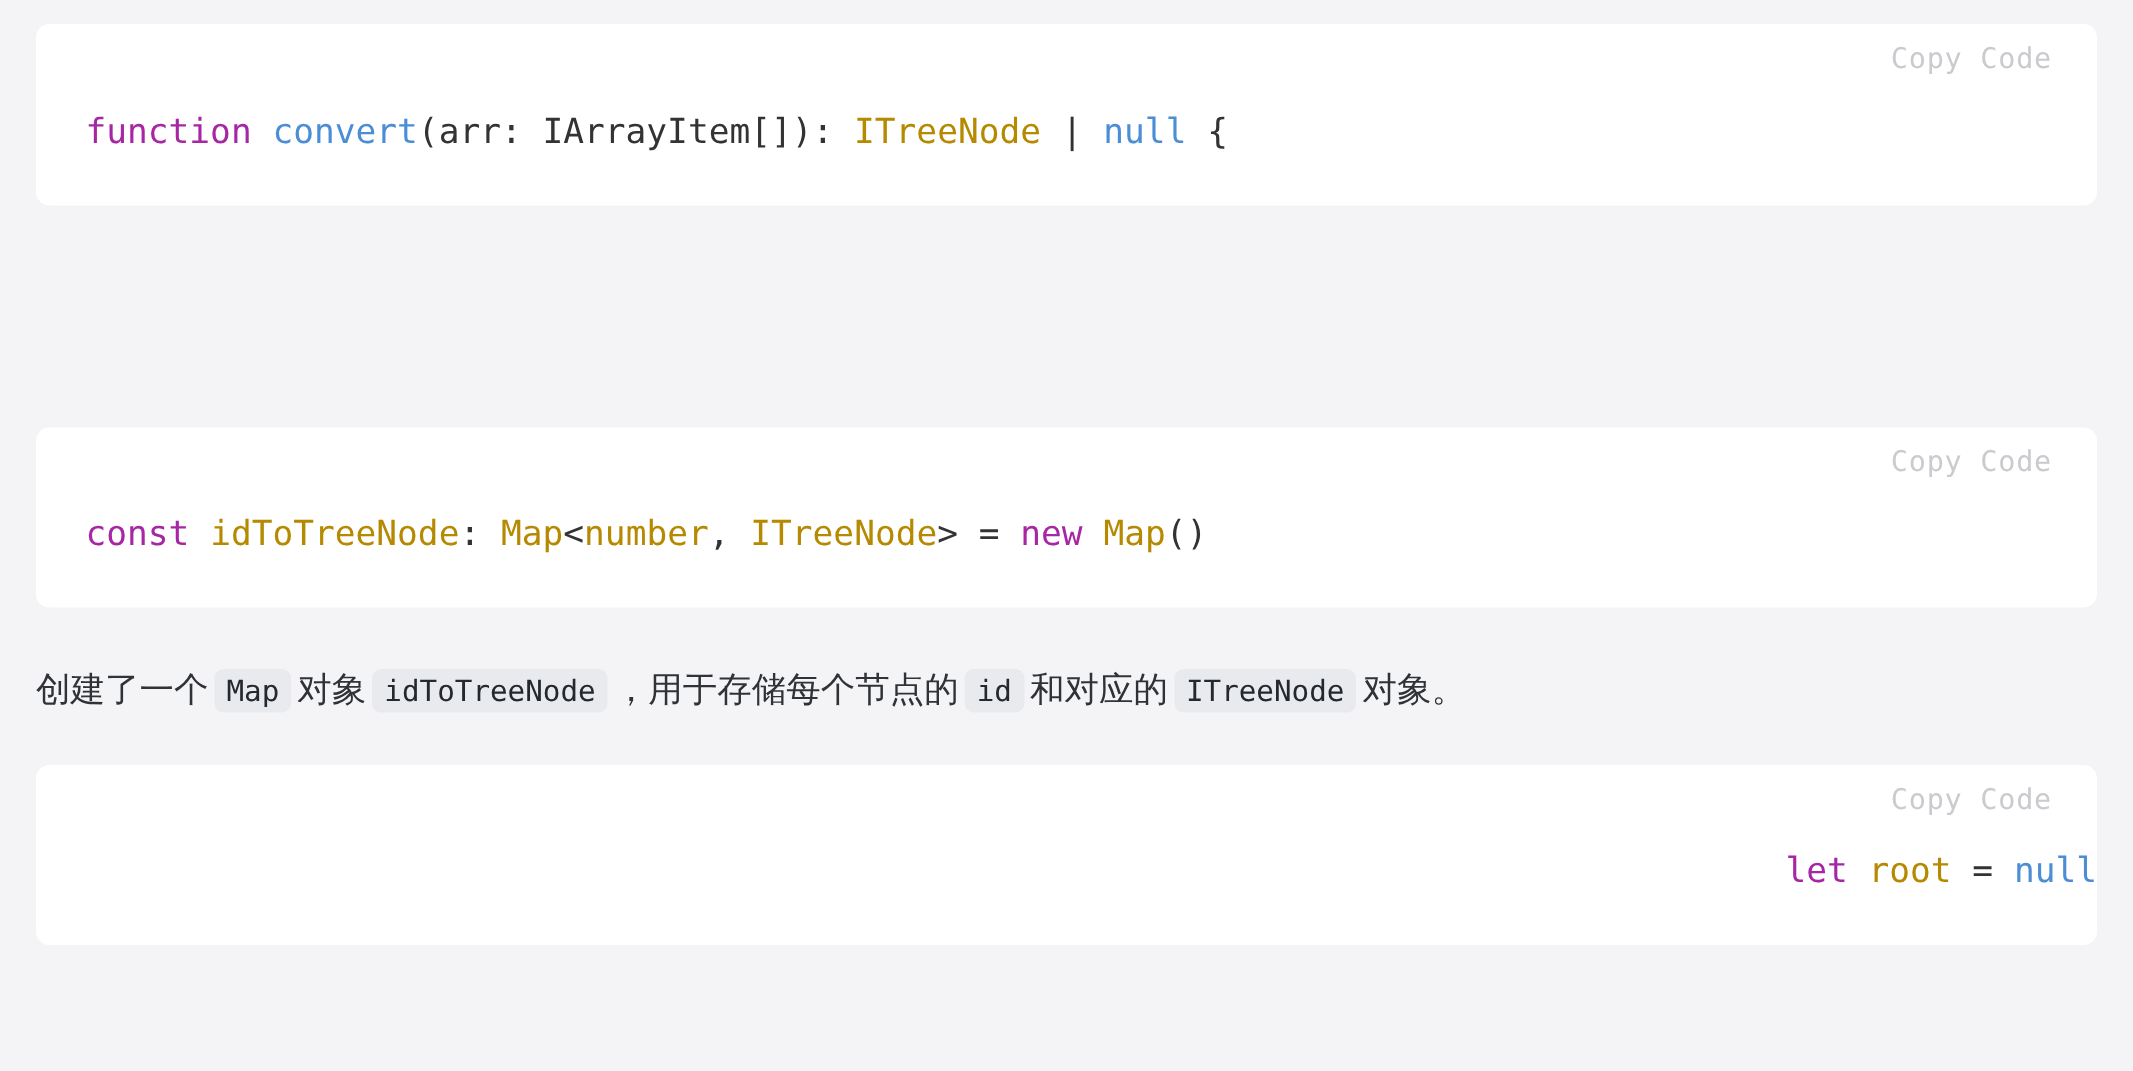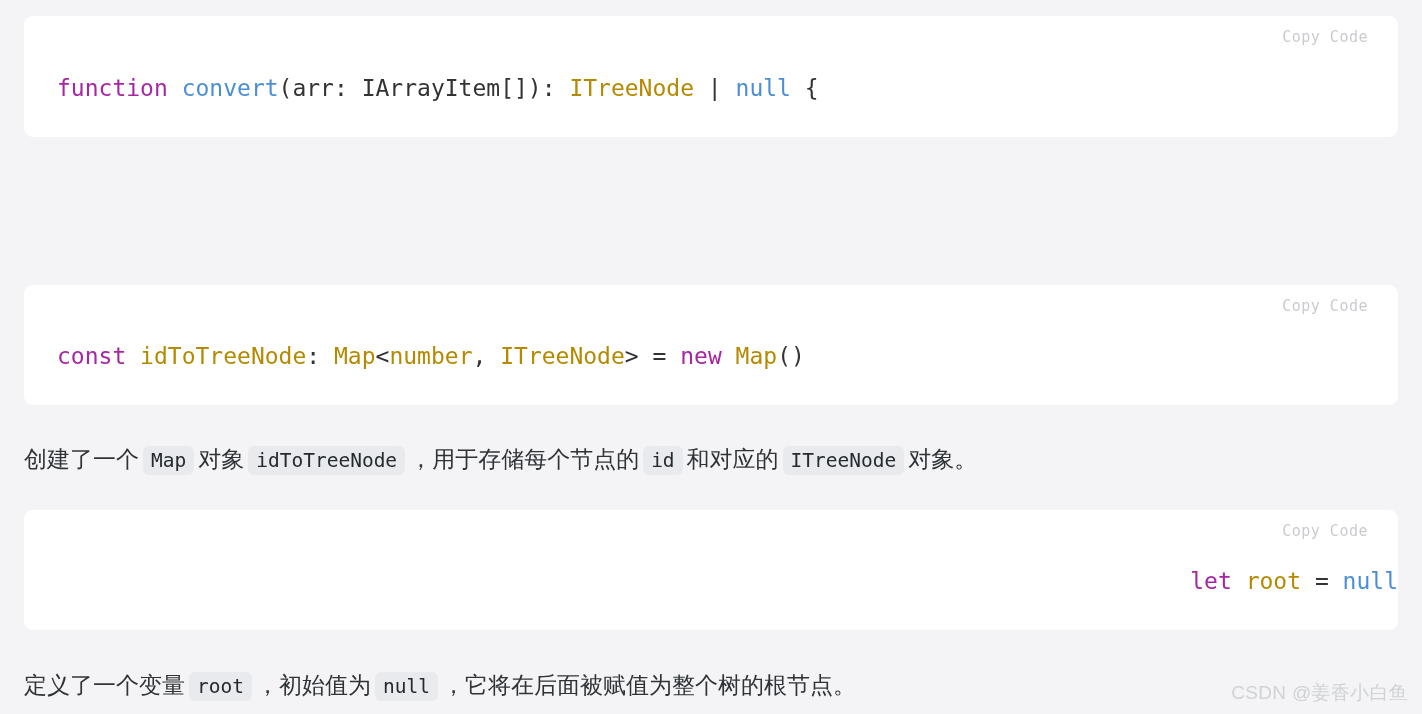--- a/index.html
+++ b/index.html
@@ -30,21 +30,21 @@
     width: 1374px;
     background: #ffffff;
     border-radius: 9px;
   }
 
   .copy-code {
     position: absolute;
     top: 14px;
     right: 30px;
     font-family: "DejaVu Sans Mono", "Liberation Mono", monospace;
-    font-size: 15px;
+    font-size: 19px;
     letter-spacing: 0.5px;
     color: #c9cbcf;
     line-height: 1;
     user-select: none;
   }
 
   .code-line {
     font-family: "DejaVu Sans Mono", "Liberation Mono", monospace;
     font-size: 23px;
     line-height: 1.5;
@@ -123,17 +123,15 @@
     <div class="code-line"><span class="tk-kw">const</span><span class="tk-pn"> </span><span class="tk-type">idToTreeNode</span><span class="tk-pn">: </span><span class="tk-type">Map</span><span class="tk-pn">&lt;</span><span class="tk-type">number</span><span class="tk-pn">, </span><span class="tk-type">ITreeNode</span><span class="tk-pn">&gt; = </span><span class="tk-kw">new</span><span class="tk-pn"> </span><span class="tk-type">Map</span><span class="tk-pn">()</span></div>
   </div>
 
   <p class="prose p2"><span>创建了一个</span><span class="icode">Map</span><span>对象</span><span class="icode">idToTreeNode</span><span>，用于存储每个节点的</span><span class="icode">id</span><span>和对应的</span><span class="icode">ITreeNode</span><span>对象。</span></p>
 
   <div class="code-block cb3">
     <div class="copy-code">Copy Code</div>
     <div class="code-line"><span class="tk-kw">let</span><span class="tk-pn"> </span><span class="tk-type">root</span><span class="tk-pn"> = </span><span class="tk-lit">null</span></div>
   </div>
 
-  <p class="prose p3"><span>定义了一个变量</span><span class="icode">root</span><span>，初始值为</span><span class="icode">null</span><span>，它将在后面被赋值为整个树的根节点。</span></p>
 
-  <div class="watermark">CSDN @姜香小白鱼</div>
 
 </div>
 
 </body></html>

